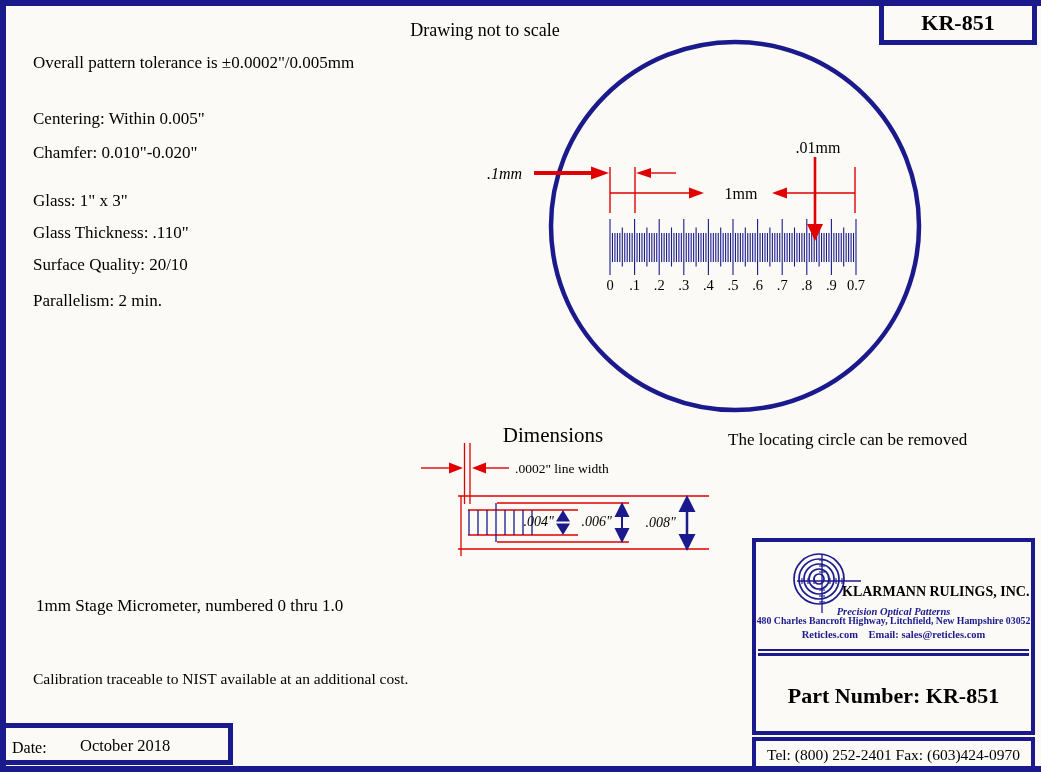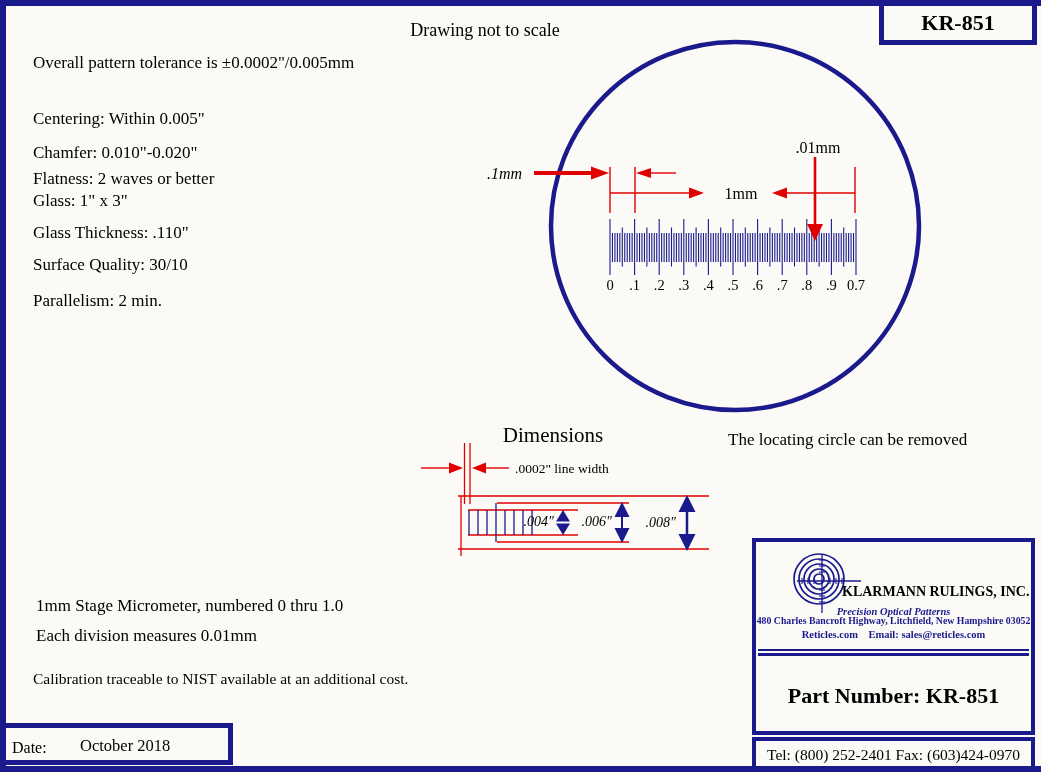--- a/index.html
+++ b/index.html
@@ -260,24 +260,23 @@
   </svg>
 
   <div class="abs title ctr">Drawing not to scale</div>
   <div class="kr-box">
     <span>KR-851</span>
   </div>
 
   <div class="abs spec" style="top:53px">Overall pattern tolerance is ±0.0002"/0.005mm</div>
   <div class="abs spec" style="top:109px">Centering: Within 0.005"</div>
   <div class="abs spec" style="top:143px">Chamfer: 0.010"-0.020"</div>
-  <div class="abs spec" style="top:169px">Flatness: 2 waves or better</div>
   <div class="abs spec" style="top:191px">Glass: 1" x 3"</div>
   <div class="abs spec" style="top:223px">Glass Thickness: .110"</div>
-  <div class="abs spec" style="top:255px">Surface Quality: 30/10</div>
+  <div class="abs spec" style="top:255px">Surface Quality: 20/10</div>
   <div class="abs spec" style="top:291px">Parallelism: 2 min.</div>
 
   <div class="abs dimlab rt" style="left:452px; top:165px; width:70px;">.1mm</div>
   <div class="abs dimlab ctr" style="left:712px; top:185px; width:58px;">1mm</div>
   <div class="abs dimlab ctr" style="left:787px; top:139px; width:62px;">.01mm</div>
 
   <div id="ruler-labels">
       <span class="ruler-num" style="left: 592px;">0</span>
       <span class="ruler-num" style="left: 616.6px;">.1</span>
       <span class="ruler-num" style="left: 641.2px;">.2</span>
@@ -293,21 +292,20 @@
 
   <div class="abs circ-note">The locating circle can be removed</div>
 
   <div class="abs dims-head ctr">Dimensions</div>
   <div class="abs lw-label">.0002" line width</div>
   <div class="abs ticklab rt" style="left:508px; top:514px; width:46px;">.004"</div>
   <div class="abs ticklab rt" style="left:566px; top:514px; width:46px;">.006"</div>
   <div class="abs ticklab rt" style="left:630px; top:515px; width:46px;">.008"</div>
 
   <div class="abs note" style="left:36px; top:596px;">1mm Stage Micrometer, numbered 0 thru 1.0</div>
-  <div class="abs note" style="left:36px; top:626px;">Each division measures 0.01mm</div>
   <div class="abs note" style="left:33px; top:670px; font-size:15.5px;">Calibration traceable to NIST available at an additional cost.</div>
 
   <div class="company-box">
     <div class="abs co-name">KLARMANN RULINGS, INC.</div>
     <div class="abs co-tag ctr">Precision Optical Patterns</div>
     <div class="abs co-addr ctr">480 Charles Bancroft Highway, Litchfield, New Hampshire 03052</div>
     <div class="abs co-web ctr">Reticles.com&nbsp;&nbsp;&nbsp;&nbsp;Email: sales@reticles.com</div>
     <div class="co-rule" style="top:107px; height:2px;"></div>
     <div class="co-rule" style="top:111px; height:3px;"></div>
     <div class="abs co-part ctr">Part Number: KR-851</div>

